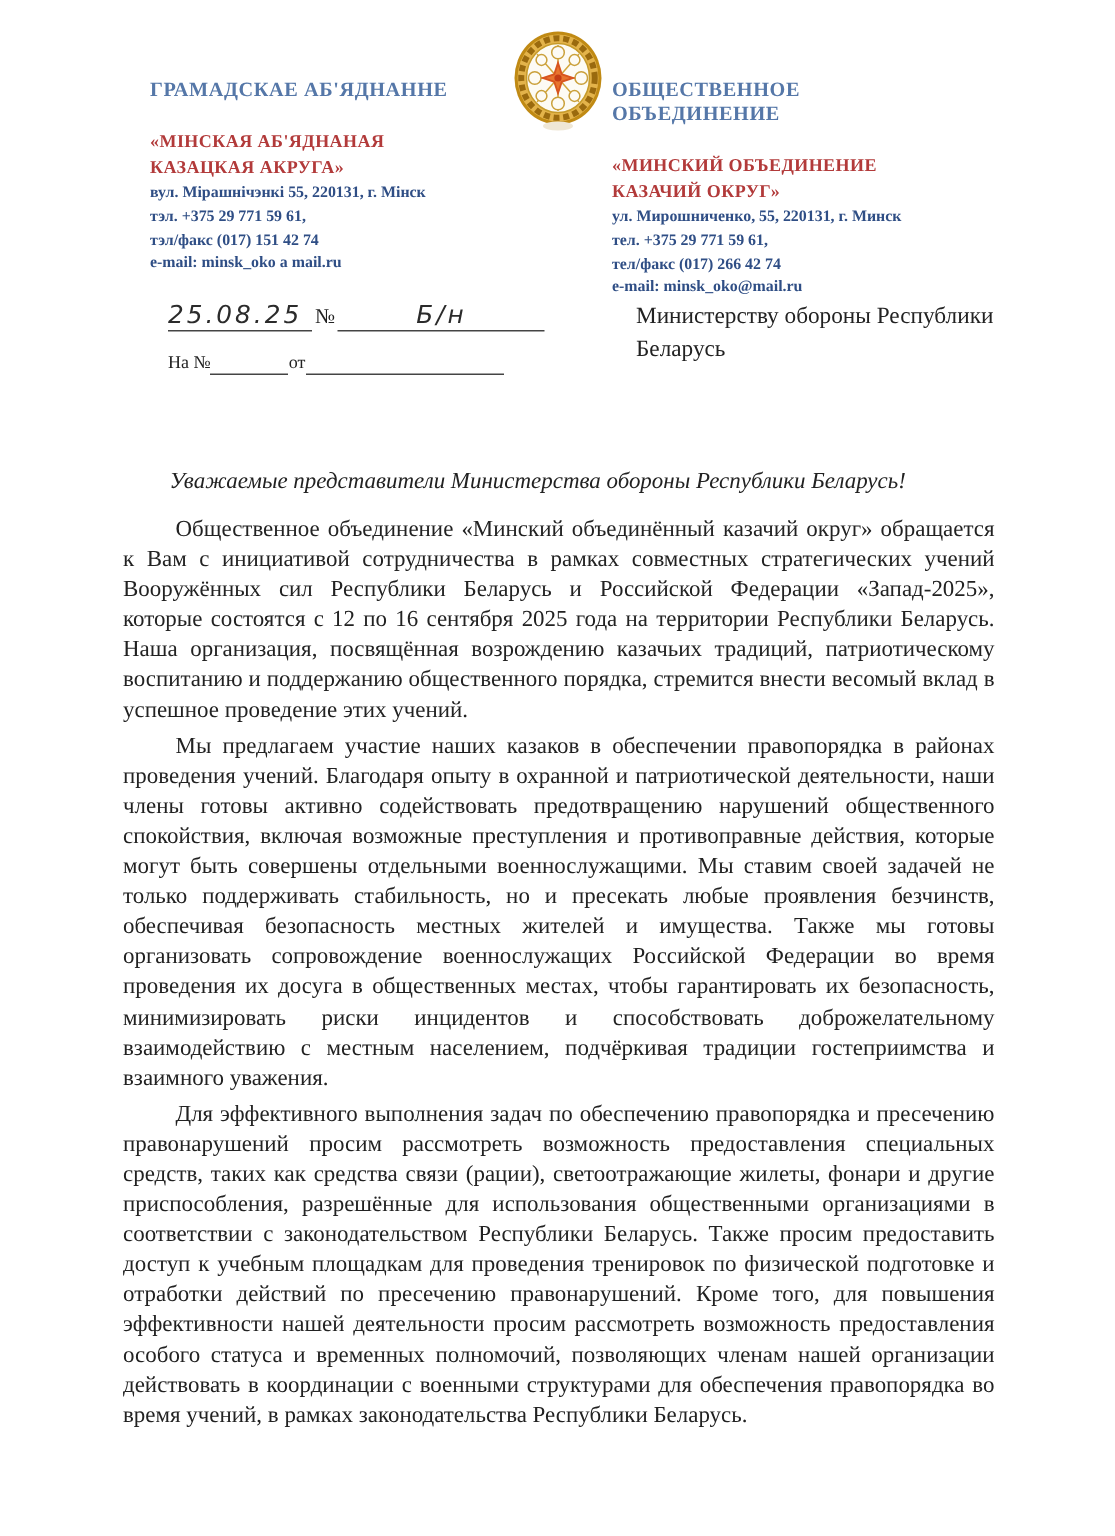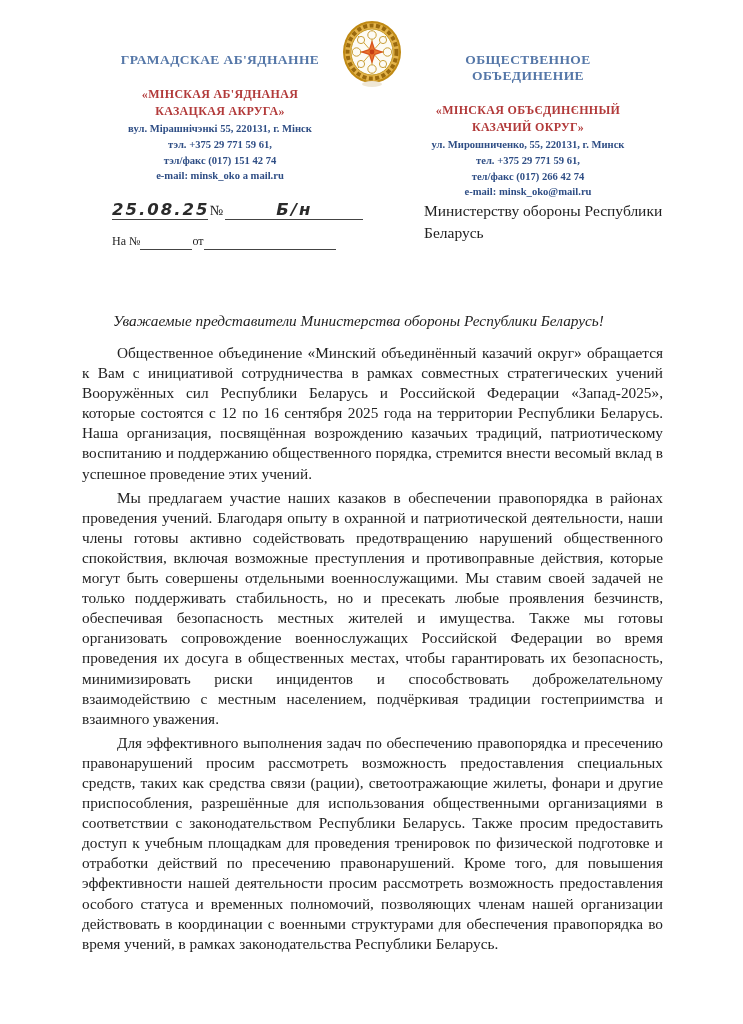--- a/index.html
+++ b/index.html
@@ -10,21 +10,21 @@
     margin: 0 auto;
     background: #ffffff;
     font-family: "Liberation Serif", "DejaVu Serif", serif;
     color: #222222;
     overflow: hidden;
   }
 
   
   .letterhead { position: relative; padding-top: 18px; height: 176px; }
   .head-col {
-    position: absolute; top: 38px; width: 240px; text-align: center;
+    position: absolute; top: 38px; width: 240px; text-align: left;
   }
   .head-col.left  { left: 100px; }
   .head-col.right { left: 408px; }
   .org-type {
     color: #5577a8;
     font-size: 13.5px; font-weight: 700; letter-spacing: 0.4px;
     margin-top: 14px;
   }
   .org-name {
     color: #b23a3a;
@@ -45,21 +45,21 @@
   .ref-row { position: relative; height: 78px; margin-top: 6px; }
   .ref-block {
     position: absolute; left: 112px; top: 0; width: 260px;
     font-size: 14px;
   }
   .hw {
     font-family: "DejaVu Sans", sans-serif;
     font-style: italic; font-size: 16.5px; color: #2b2b2b;
     letter-spacing: 2px;
   }
-  .u { display: inline-block; border-bottom: 1.3px solid #444; font-weight: bold; }
+  .u { display: inline-block; border-bottom: 1.3px solid #444; }
   .ref-line1 { height: 30px; }
   .ref-line1 .date-u { width: 96px; text-align: left; }
   .ref-line1 .no-sign { font-size: 14px; padding: 0 2px; }
   .ref-line1 .num-u { width: 138px; text-align: center; }
   .ref-line2 { margin-top: 4px; font-size: 12px; }
   .ref-line2 .short-u { width: 52px; }
   .ref-line2 .long-u { width: 132px; }
   .addressee {
     position: absolute; left: 424px; top: 0; width: 270px;
     font-size: 15.5px; line-height: 1.4;
@@ -127,21 +127,21 @@
         <path d="M32 22 L35 31 L44 34 L35 37 L32 46 L29 37 L20 34 L29 31 Z" fill="#d8541e"></path>
         <path d="M32 26 L34 32 L40 34 L34 36 L32 42 L30 36 L24 34 L30 32 Z" fill="#e8742e"></path>
         <circle cx="32" cy="34" r="2.4" fill="#c43c14"></circle>
         <ellipse cx="32" cy="66" rx="10" ry="3" fill="#efe7d6"></ellipse>
       </svg>
     </div>
 
     <div class="head-col right">
       <div class="org-type">ОБЩЕСТВЕННОЕ ОБЪЕДИНЕНИЕ</div>
       <div class="org-name">
-        <div>«МІНСКАЯ ОБЪЄДИНЄННЫЙ</div>
+        <div>«МИНСКИЙ ОБЪЕДИНЕНИЕ</div>
         <div>КАЗАЧИЙ ОКРУГ»</div>
       </div>
       <div class="addr">
         <div>ул. Мирошниченко, 55, 220131, г. Минск</div>
         <div>тел. +375 29 771 59 61,</div>
         <div>тел/факс (017) 266 42 74</div>
         <div>e-mail: minsk_oko@mail.ru</div>
       </div>
     </div>
 

